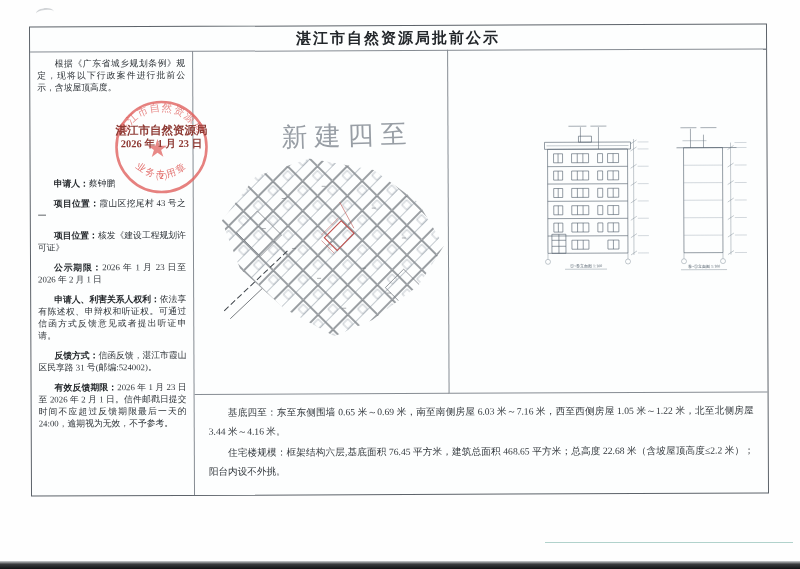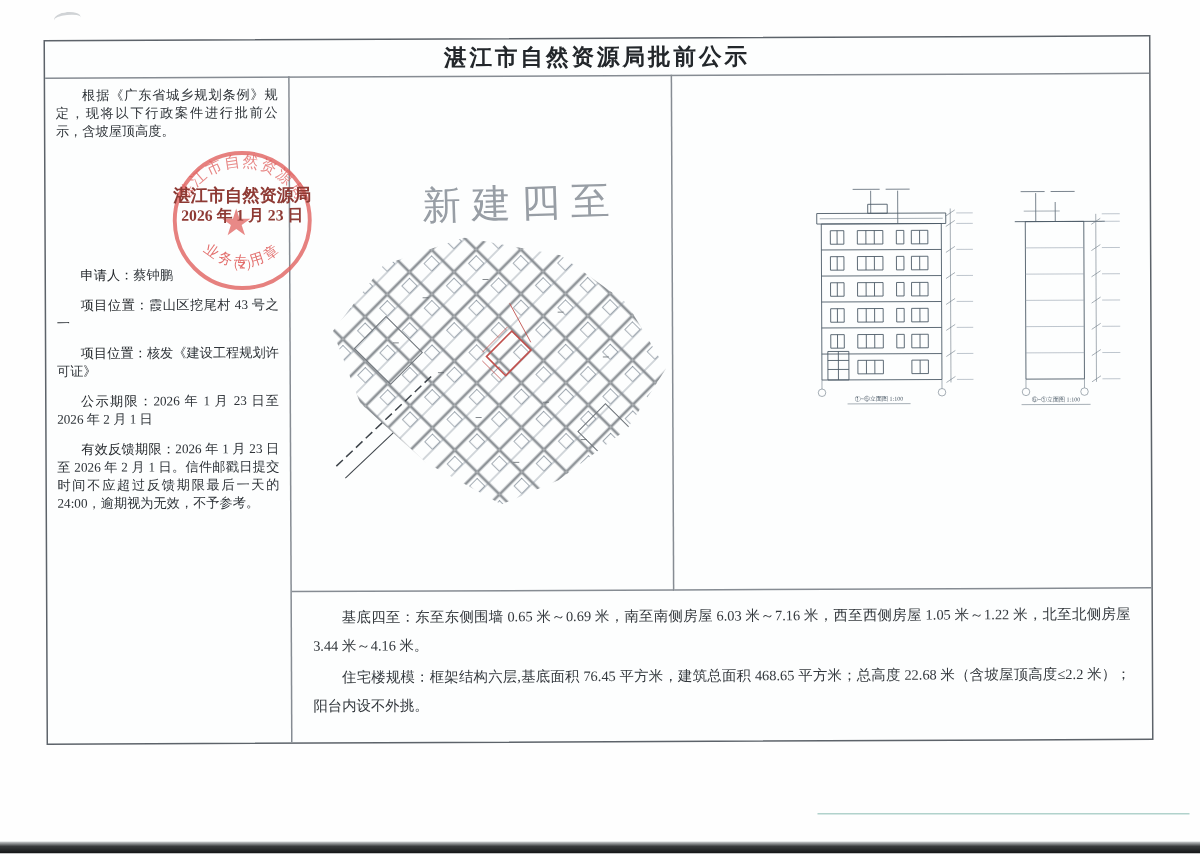--- a/index.html
+++ b/index.html
@@ -26,21 +26,21 @@
     padding:6px 7px 4px 7px;font-size:8.8px;line-height:12px;text-align:justify;}
   .map-cell{left:163px;top:24px;width:255px;height:344px;border-right:1px solid #868c93;border-bottom:1px solid #868c93;}
   .elev-cell{left:418px;top:24px;width:318px;height:344px;border-bottom:1px solid #868c93;}
   .bottom-cell{left:163px;top:368px;width:573px;height:100px;
     padding:8px 14px 0 14px;font-size:9.6px;line-height:19px;text-align:justify;color:#33383d;}
   .bottom-cell p{margin:0 0 2px 0;text-indent:2em;}
   .left-cell p{margin:0 0 8px 0;}
   .p-intro{text-indent:2em;margin-bottom:0 !important;}
   .p-intro2{text-indent:1em;}
   .field-first{margin-top:84px !important;}
-  .fl{font-weight:normal;color:#24282c;padding-left:16px;}
+  .fl{font-weight:bold;color:#24282c;padding-left:16px;}
   
   .watermark{position:absolute;left:88px;top:68px;font-size:26px;color:#878e96;
     letter-spacing:7px;opacity:.85;transform:rotate(-1.5deg);font-weight:500;}
   
   .stamp{position:absolute;left:65px;top:60px;width:140px;height:130px;pointer-events:none;}
   
   .ln{stroke:#4d5b68;stroke-width:.6;fill:none;}
   .lnt{stroke:#6b7885;stroke-width:.4;fill:none;}
   .lnl{stroke:#93a0ac;stroke-width:.4;fill:none;}
   .parc{stroke:#70767c;stroke-width:.7;fill:none;}
@@ -59,20 +59,22 @@
     <span class="title">湛江市自然资源局批前公示</span>
   </div>
 
   <div class="cell left-cell">
     <p class="p-intro">根据《广东省城乡规划条例》规定，现将以下行政案件进行批前公示，含坡屋顶高度。</p>
 
     <p class="field-first"><span class="fl">申请人：</span><span>蔡钟鹏</span></p>
     <p><span class="fl">项目位置：</span><span>霞山区挖尾村 43 号之一</span></p>
     <p><span class="fl">项目位置：</span><span>核发《建设工程规划许可证》</span></p>
     <p><span class="fl">公示期限：</span><span>2026 年 1 月 23 日至 2026 年 2 月 1 日</span></p>
+    <p><span class="fl">申请人、利害关系人权利：</span><span>依法享有陈述权、申辩权和听证权。可通过信函方式反馈意见或者提出听证申请。</span></p>
+    <p><span class="fl">反馈方式：</span><span>信函反馈，湛江市霞山区民享路 31 号(邮编:524002)。</span></p>
     <p><span class="fl">有效反馈期限：</span><span>2026 年 1 月 23 日至 2026 年 2 月 1 日。信件邮戳日提交时间不应超过反馈期限最后一天的 24:00，逾期视为无效，不予参考。</span></p>
   </div>
 
   <svg class="stamp" viewBox="0 0 140 130">
     <circle cx="66" cy="60" r="45" fill="none" stroke="#e0615f" stroke-width="2.6" opacity="0.8"></circle>
     <path id="arcTop" d="M 26 74 A 41 41 0 1 1 106 74" fill="none"></path>
     <text font-size="10.5" fill="#e0615f" opacity="0.75" letter-spacing="1">
       <textPath href="#arcTop" startOffset="50%" text-anchor="middle">湛江市自然资源局</textPath>
     </text>
     <path d="M 62 52 l 2.2 6.8 7.2 0 -5.8 4.2 2.2 6.8 -5.8 -4.2 -5.8 4.2 2.2 -6.8 -5.8 -4.2 7.2 0 Z" fill="#e0615f" opacity="0.75"></path>

